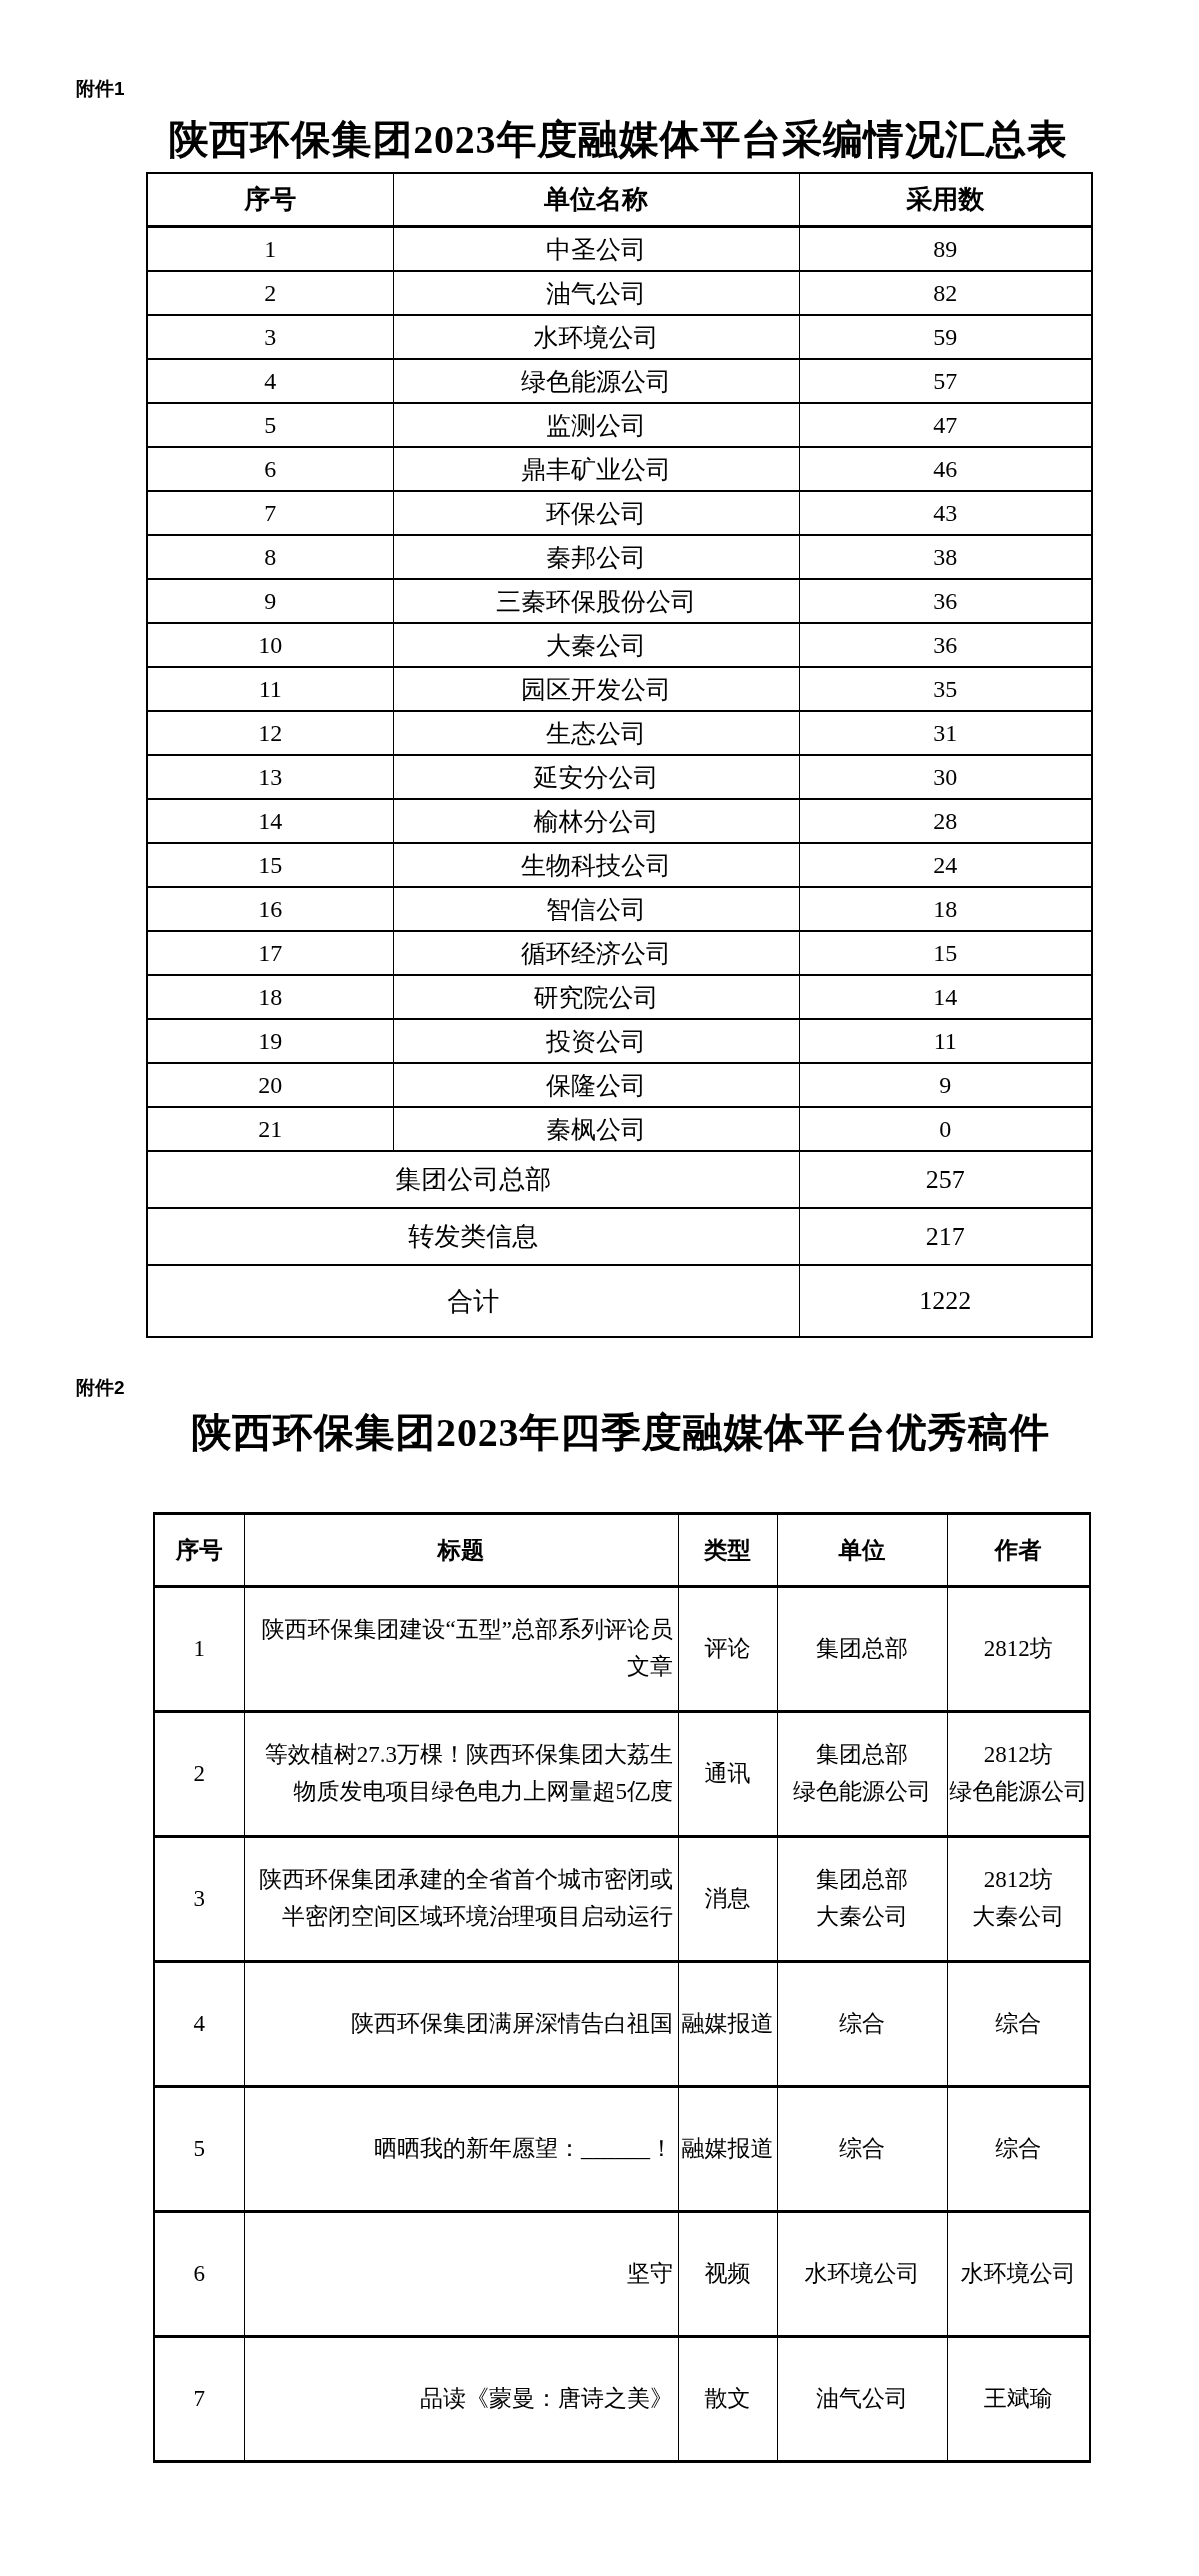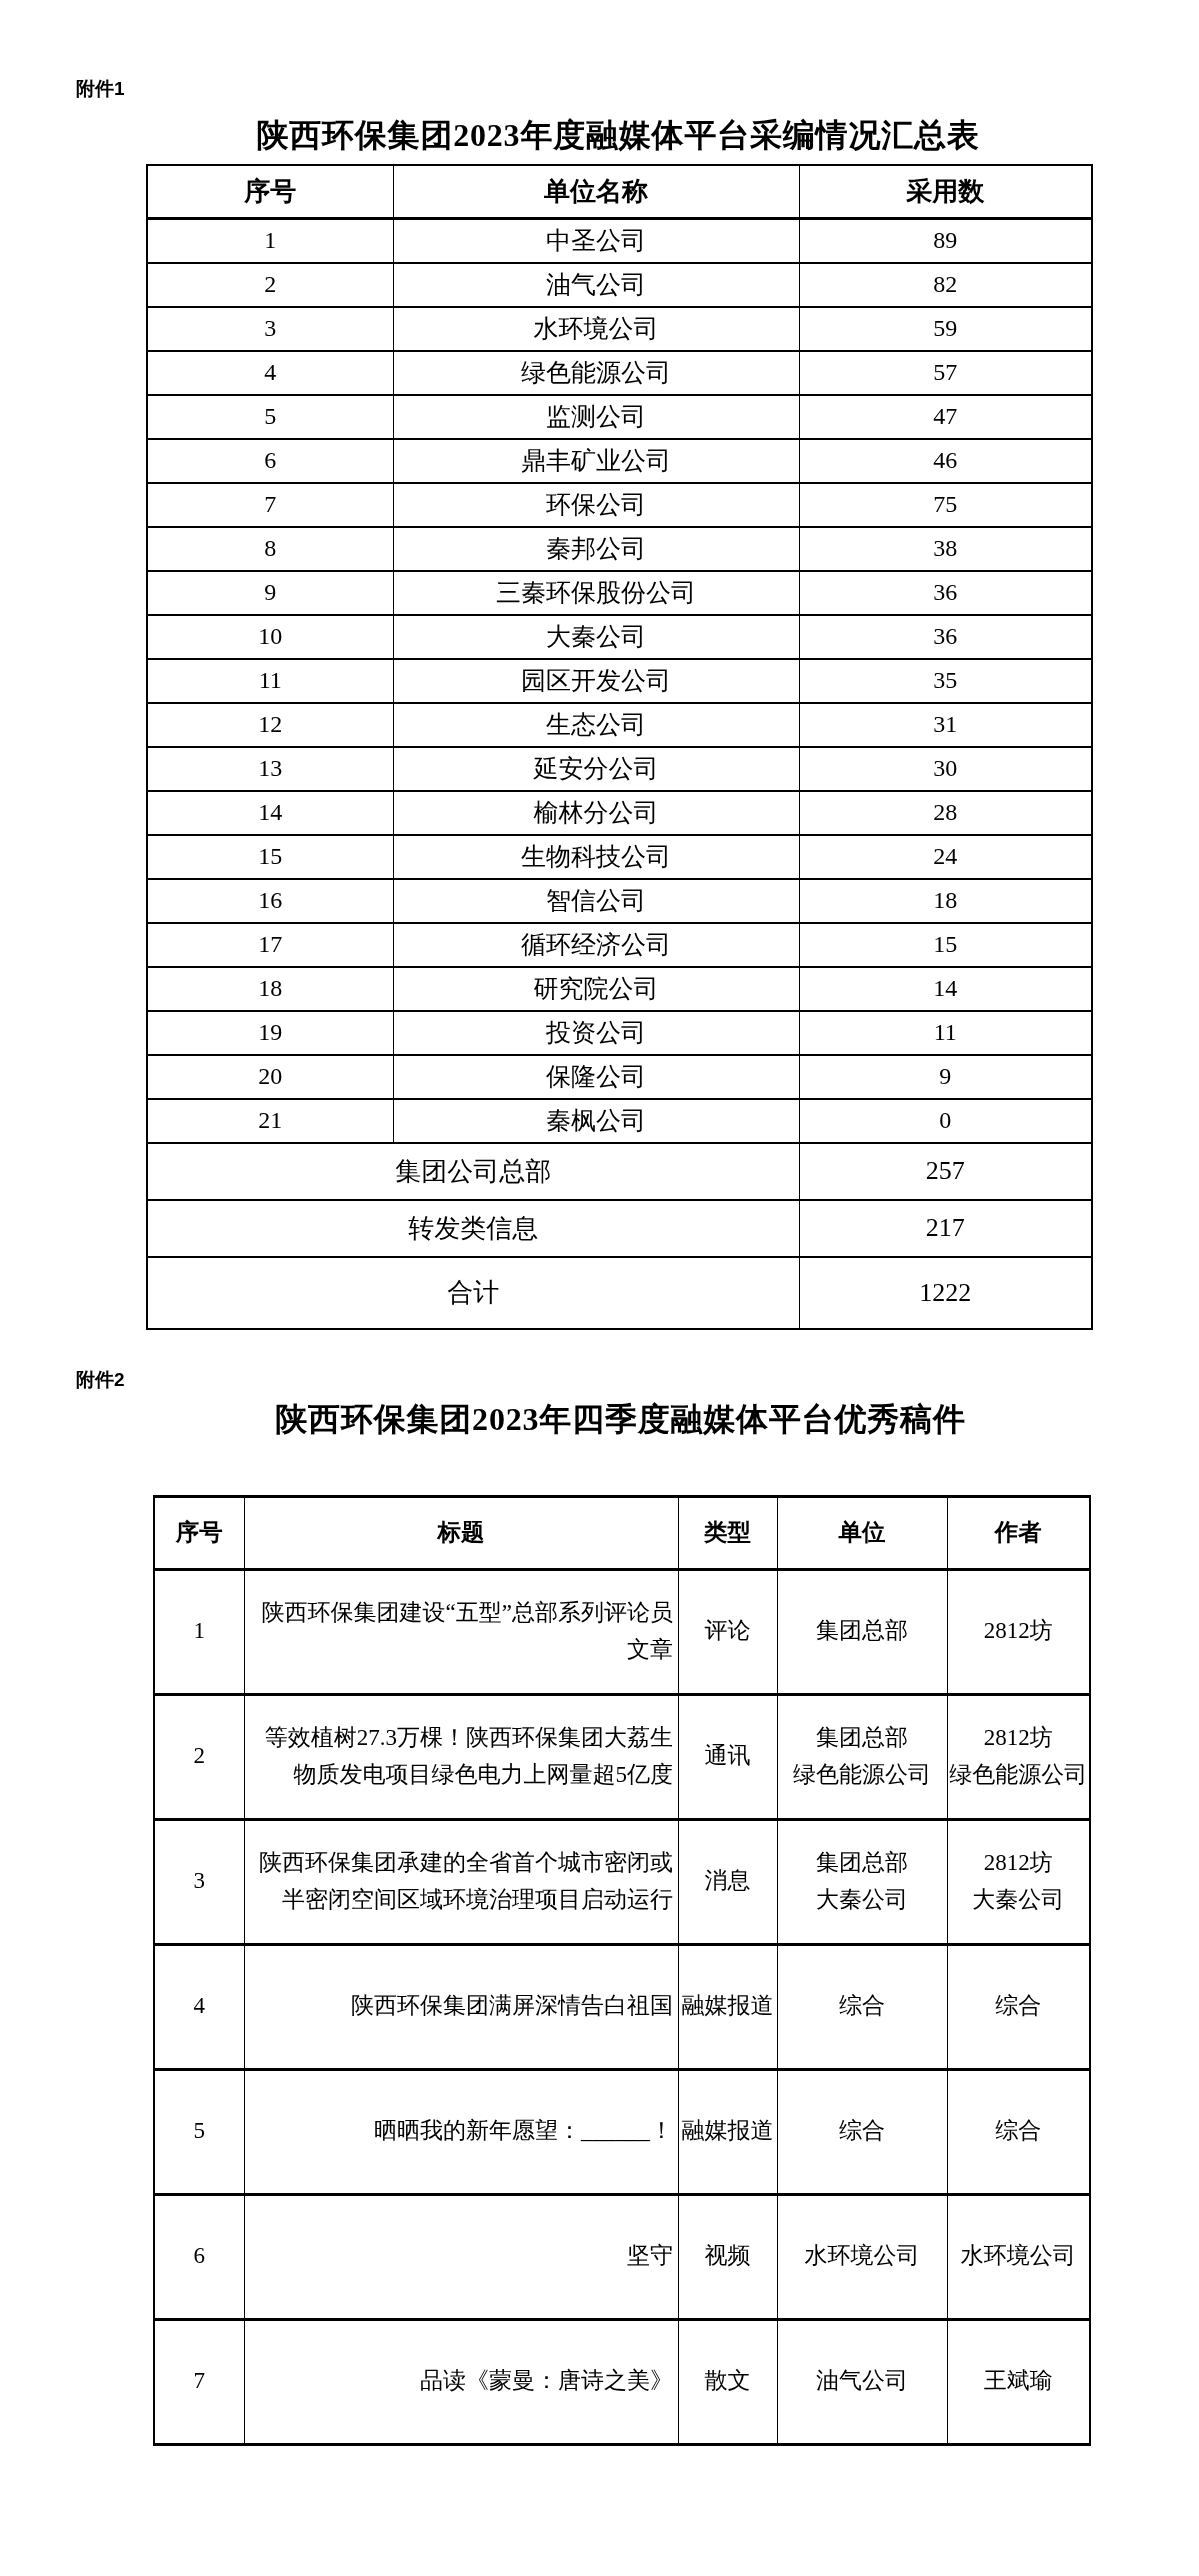--- a/index.html
+++ b/index.html
@@ -10,21 +10,21 @@
     overflow: hidden;
   }
   .sheet { padding-top: 78px; }
   .attach-label {
     margin-left: 76px;
     font-family: "Liberation Sans", "DejaVu Sans", sans-serif;
     font-weight: 700; font-size: 19px; line-height: 1.15;
   }
   .doc-title {
     width: 944px; margin: 18px 0 10.6px 146px;
-    text-align: center; font-weight: 700; font-size: 32px;
+    text-align: center; font-weight: 700; font-size: 40px;
     letter-spacing: 0.8px; line-height: 1.1;
   }
   .doc-title.second { margin-top: 12px; margin-left: 153px; width: 935px; }
   table { border-collapse: collapse; table-layout: fixed; padding-left: 40px; }
   
   .t1 { margin-left: 146px; width: 944px; }
   .t1 th, .t1 td {
     border: 1.5px solid #000; border-top-width: 2.3px; border-bottom-width: 2.3px;
     text-align: center; vertical-align: middle;
     font-size: 25px; padding: 0;
@@ -104,21 +104,21 @@
           <td class="num">47</td>
         </tr>
         <tr>
           <td class="num">6</td>
           <td>鼎丰矿业公司</td>
           <td class="num">46</td>
         </tr>
         <tr>
           <td class="num">7</td>
           <td>环保公司</td>
-          <td class="num">75</td>
+          <td class="num">43</td>
         </tr>
         <tr>
           <td class="num">8</td>
           <td>秦邦公司</td>
           <td class="num">38</td>
         </tr>
         <tr>
           <td class="num">9</td>
           <td>三秦环保股份公司</td>
           <td class="num">36</td>

